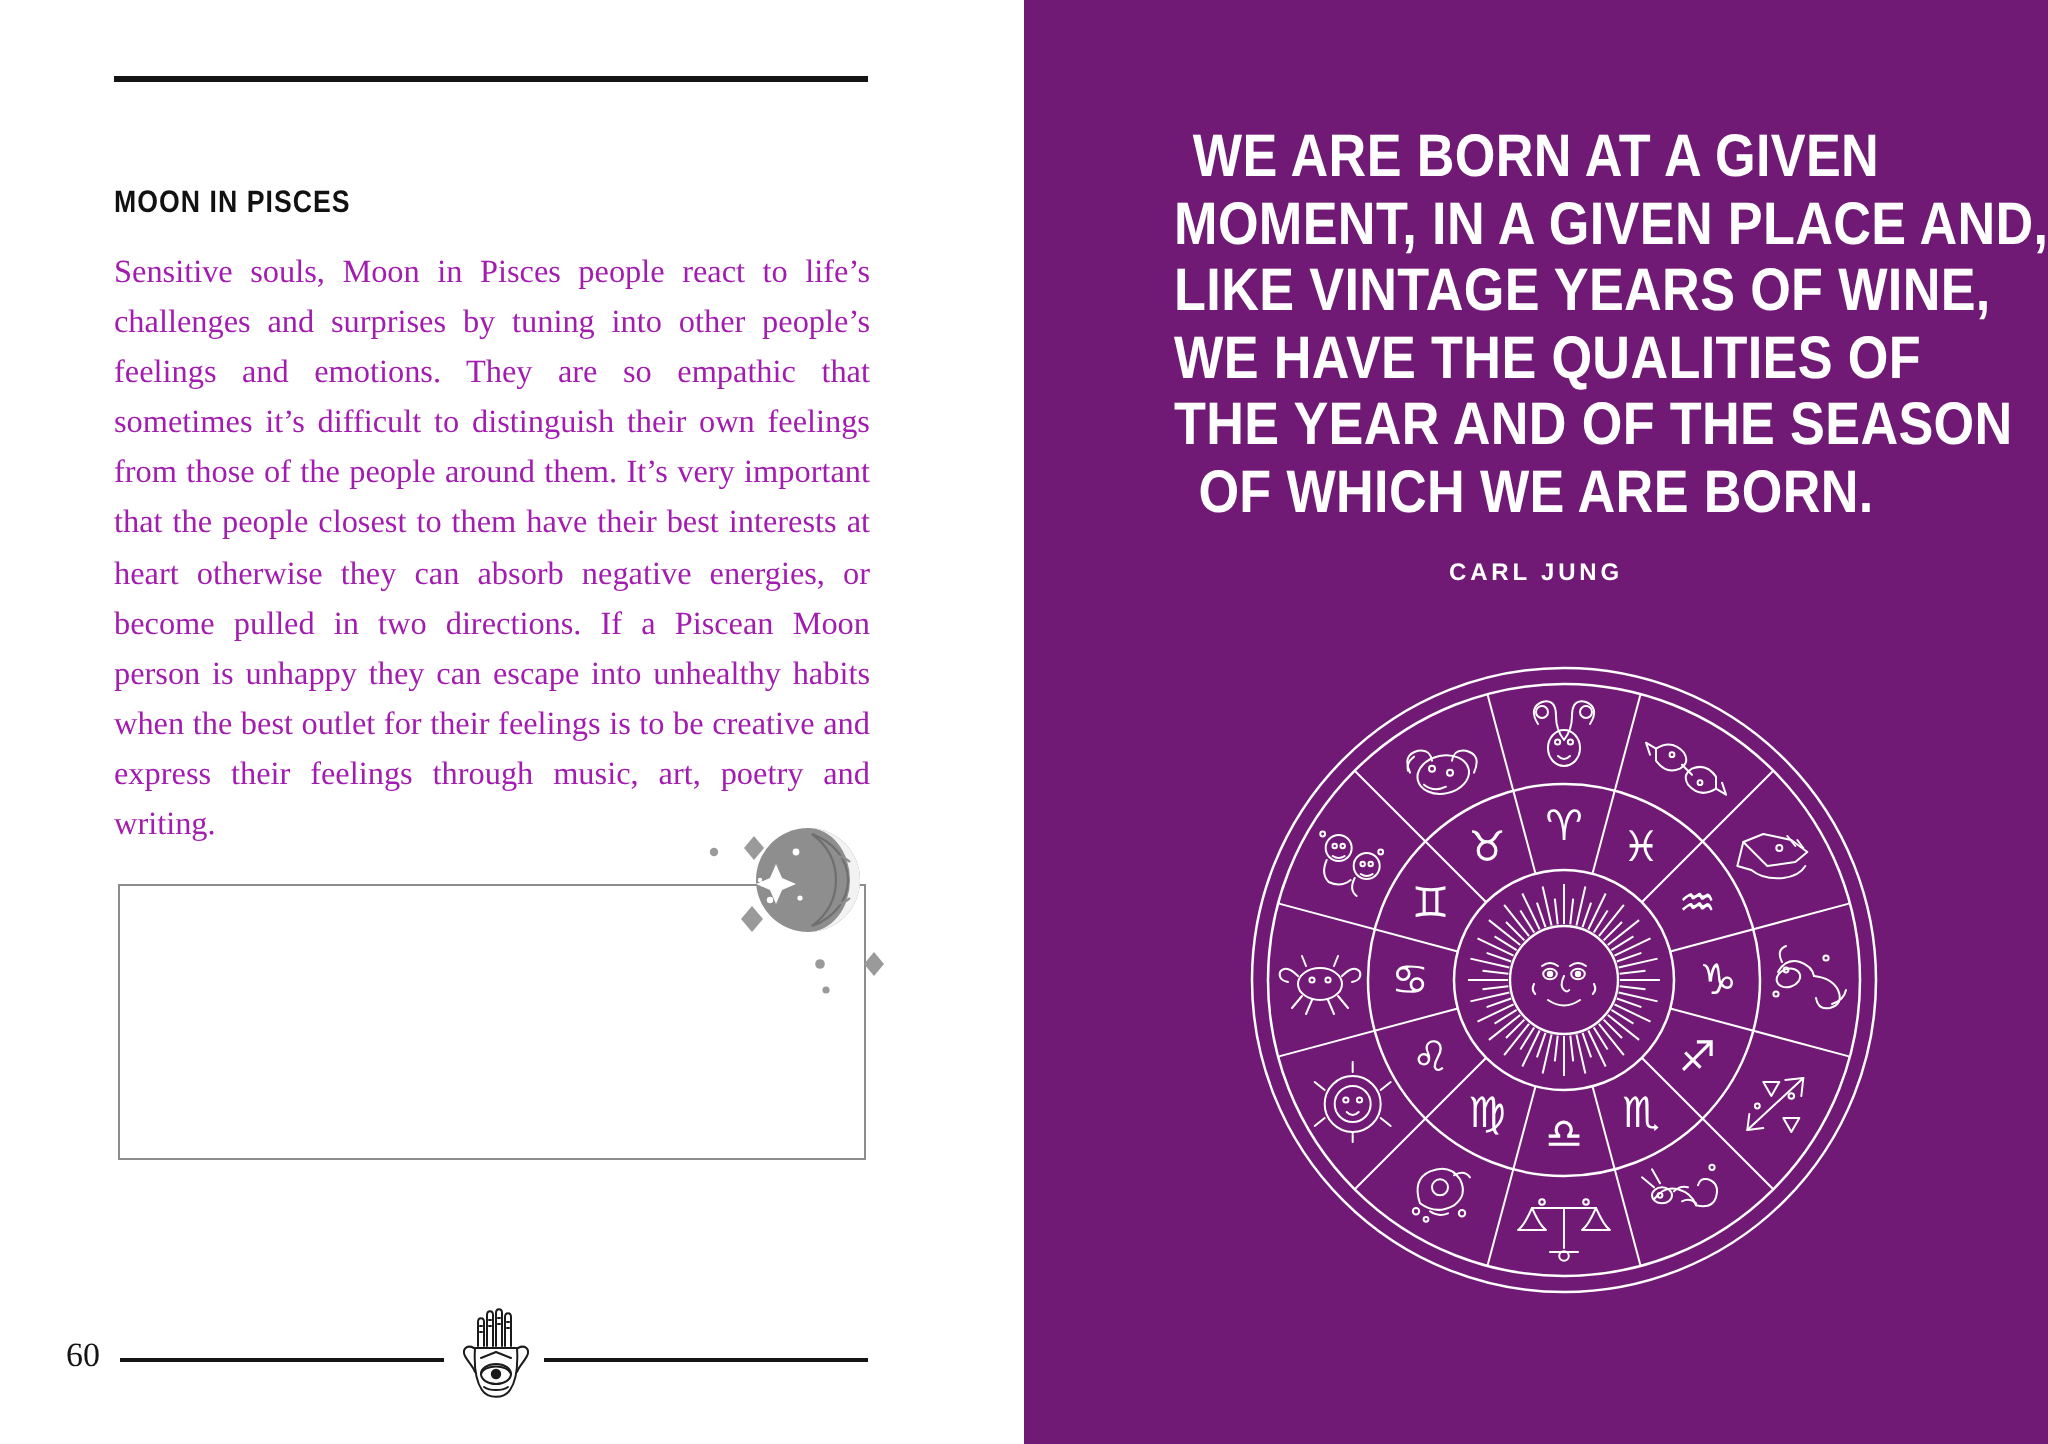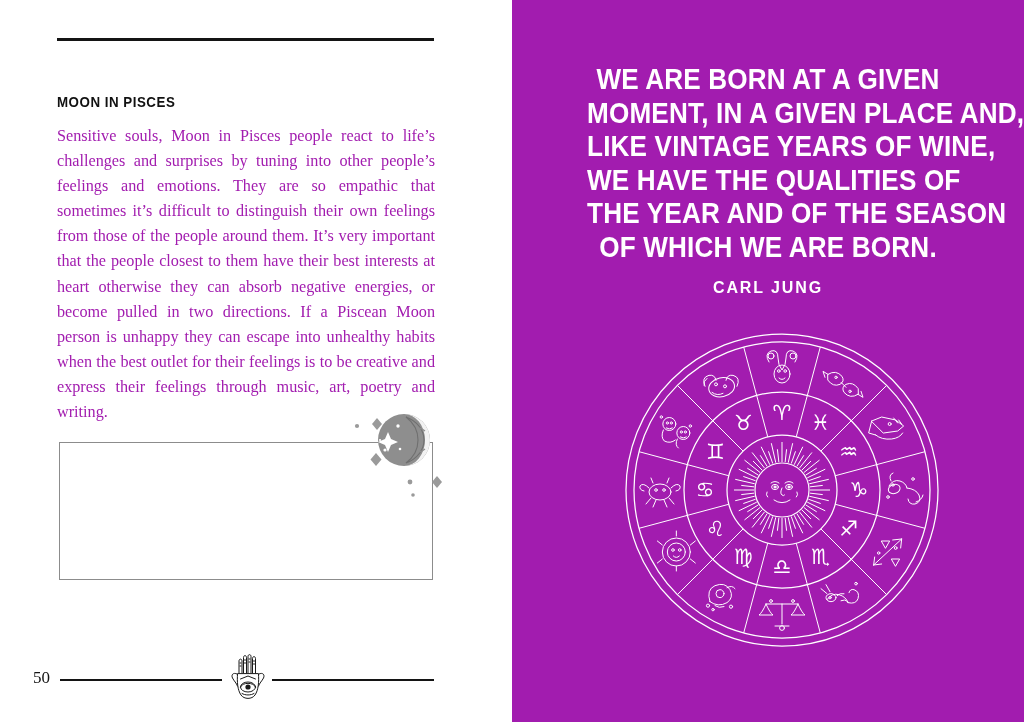--- a/index.html
+++ b/index.html
@@ -85,42 +85,42 @@
     position:absolute;left:272px;top:679px;width:162px;height:2.2px;background:#141414;
   }
   .hamsa{
     position:absolute;left:228px;top:652px;width:40px;height:52px;
   }
 
   
   .page-right{
     position:relative;
     width:512px;height:722px;
-    background:#a21caf;
+    background:#701a75;
     box-sizing:border-box;
   }
   .quote{
     position:absolute;left:48px;top:62px;width:416px;
     text-align:center;
     font-family:"Liberation Sans", sans-serif;
     font-weight:700;
     font-size:30px;
     line-height:33.5px;
     letter-spacing:0.2px;
     color:#ffffff;
     transform:scaleX(0.87);
     transform-origin:center top;
   }
   .quote-line{display:block;white-space:nowrap;}
   .attribution{
     position:absolute;left:0;top:279px;width:512px;
     text-align:center;
     font-family:"Liberation Sans", sans-serif;
     font-weight:700;
-    font-size:16px;
+    font-size:12px;
     letter-spacing:1.9px;
     color:#ffffff;
   }
   .wheel{
     position:absolute;left:623px;top:331px;width:318px;height:318px;
   }
 </style>
 </head>
 <body>
 
@@ -159,21 +159,21 @@
             <circle cx="58" cy="22" r="1.7"></circle>
             <circle cx="45" cy="46" r="1.6"></circle>
             <circle cx="60" cy="45" r="1.3"></circle>
             <circle cx="40" cy="36" r="1.1"></circle>
           </g>
         </g>
       </svg>
     </div>
 
     <div class="footer"></div>
-    <div class="page-num">50</div>
+    <div class="page-num">60</div>
     <div class="foot-rule-a"></div>
     <div class="foot-rule-b"></div>
 
     <div class="hamsa">
       <svg width="40" height="52" viewBox="0 0 40 52">
         <g fill="none" stroke="#1a1a1a" stroke-width="1" stroke-linecap="round" stroke-linejoin="round">
 
           <path d="M9 22 C5 20 3 23 4.5 26 C6 29 8.5 31 9.5 34"></path>
           <path d="M31 22 C35 20 37 23 35.5 26 C34 29 31.5 31 30.5 34"></path>
 

